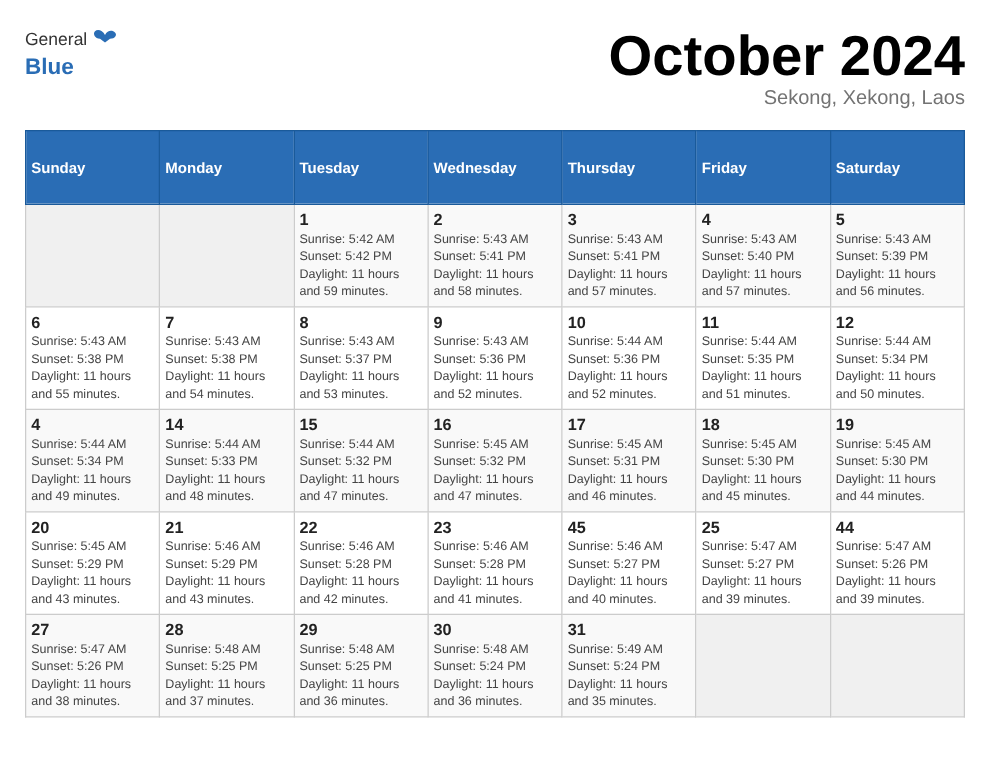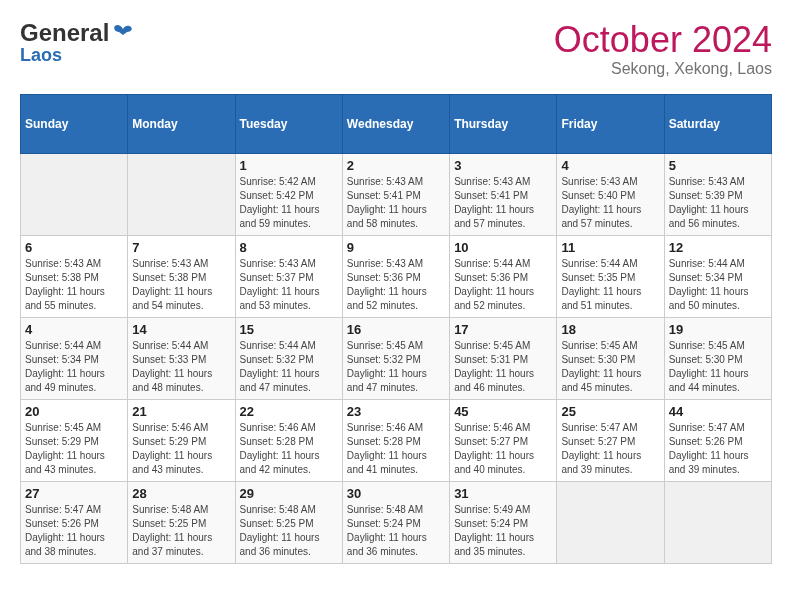--- a/index.html
+++ b/index.html
@@ -19,41 +19,41 @@
     .logo {
       display: flex;
       align-items: center;
     }
     .logo-text {
       display: flex;
       flex-direction: column;
       line-height: 1.1;
     }
     .logo-general {
-      font-size: 24px;
-      font-weight: bold;
+      font-size: 14px;
+      font-weight: normal;
       color: #333;
     }
     .logo-blue {
       font-size: 18px;
       font-weight: bold;
       color: #2a6db5;
     }
     .logo-icon {
       width: 24px;
       height: 24px;
       margin-left: 2px;
     }
     .title-block {
       text-align: right;
     }
     .main-title {
-      font-size: 36px;
-      font-weight: normal;
-      color: #be185d;
+      font-size: 45px;
+      font-weight: bold;
+      color: #000000;
       line-height: 1.1;
     }
     .subtitle {
       font-size: 16px;
       color: #737373;
     }
     table {
       width: 100%;
       border-collapse: collapse;
       font-size: 11px;
@@ -101,21 +101,21 @@
 
 <div class="header">
   <div class="logo">
     <div class="logo-text">
       <span style="display:flex;align-items:center;">
         <span class="logo-general">General</span>
         <svg class="logo-icon" viewBox="0 0 24 24">
           <path d="M20 6 C18 4, 14 4, 12 8 C10 4, 6 3, 4 5 C2 7, 4 11, 8 11 L12 14 L16 11 C20 11, 22 8, 20 6Z" fill="#2a6db5"></path>
         </svg>
       </span>
-      <span class="logo-blue">Laos</span>
+      <span class="logo-blue">Blue</span>
     </div>
   </div>
   <div class="title-block">
     <div class="main-title">October 2024</div>
     <div class="subtitle">Sekong, Xekong, Laos</div>
   </div>
 </div>
 
 <table>
   <thead>

